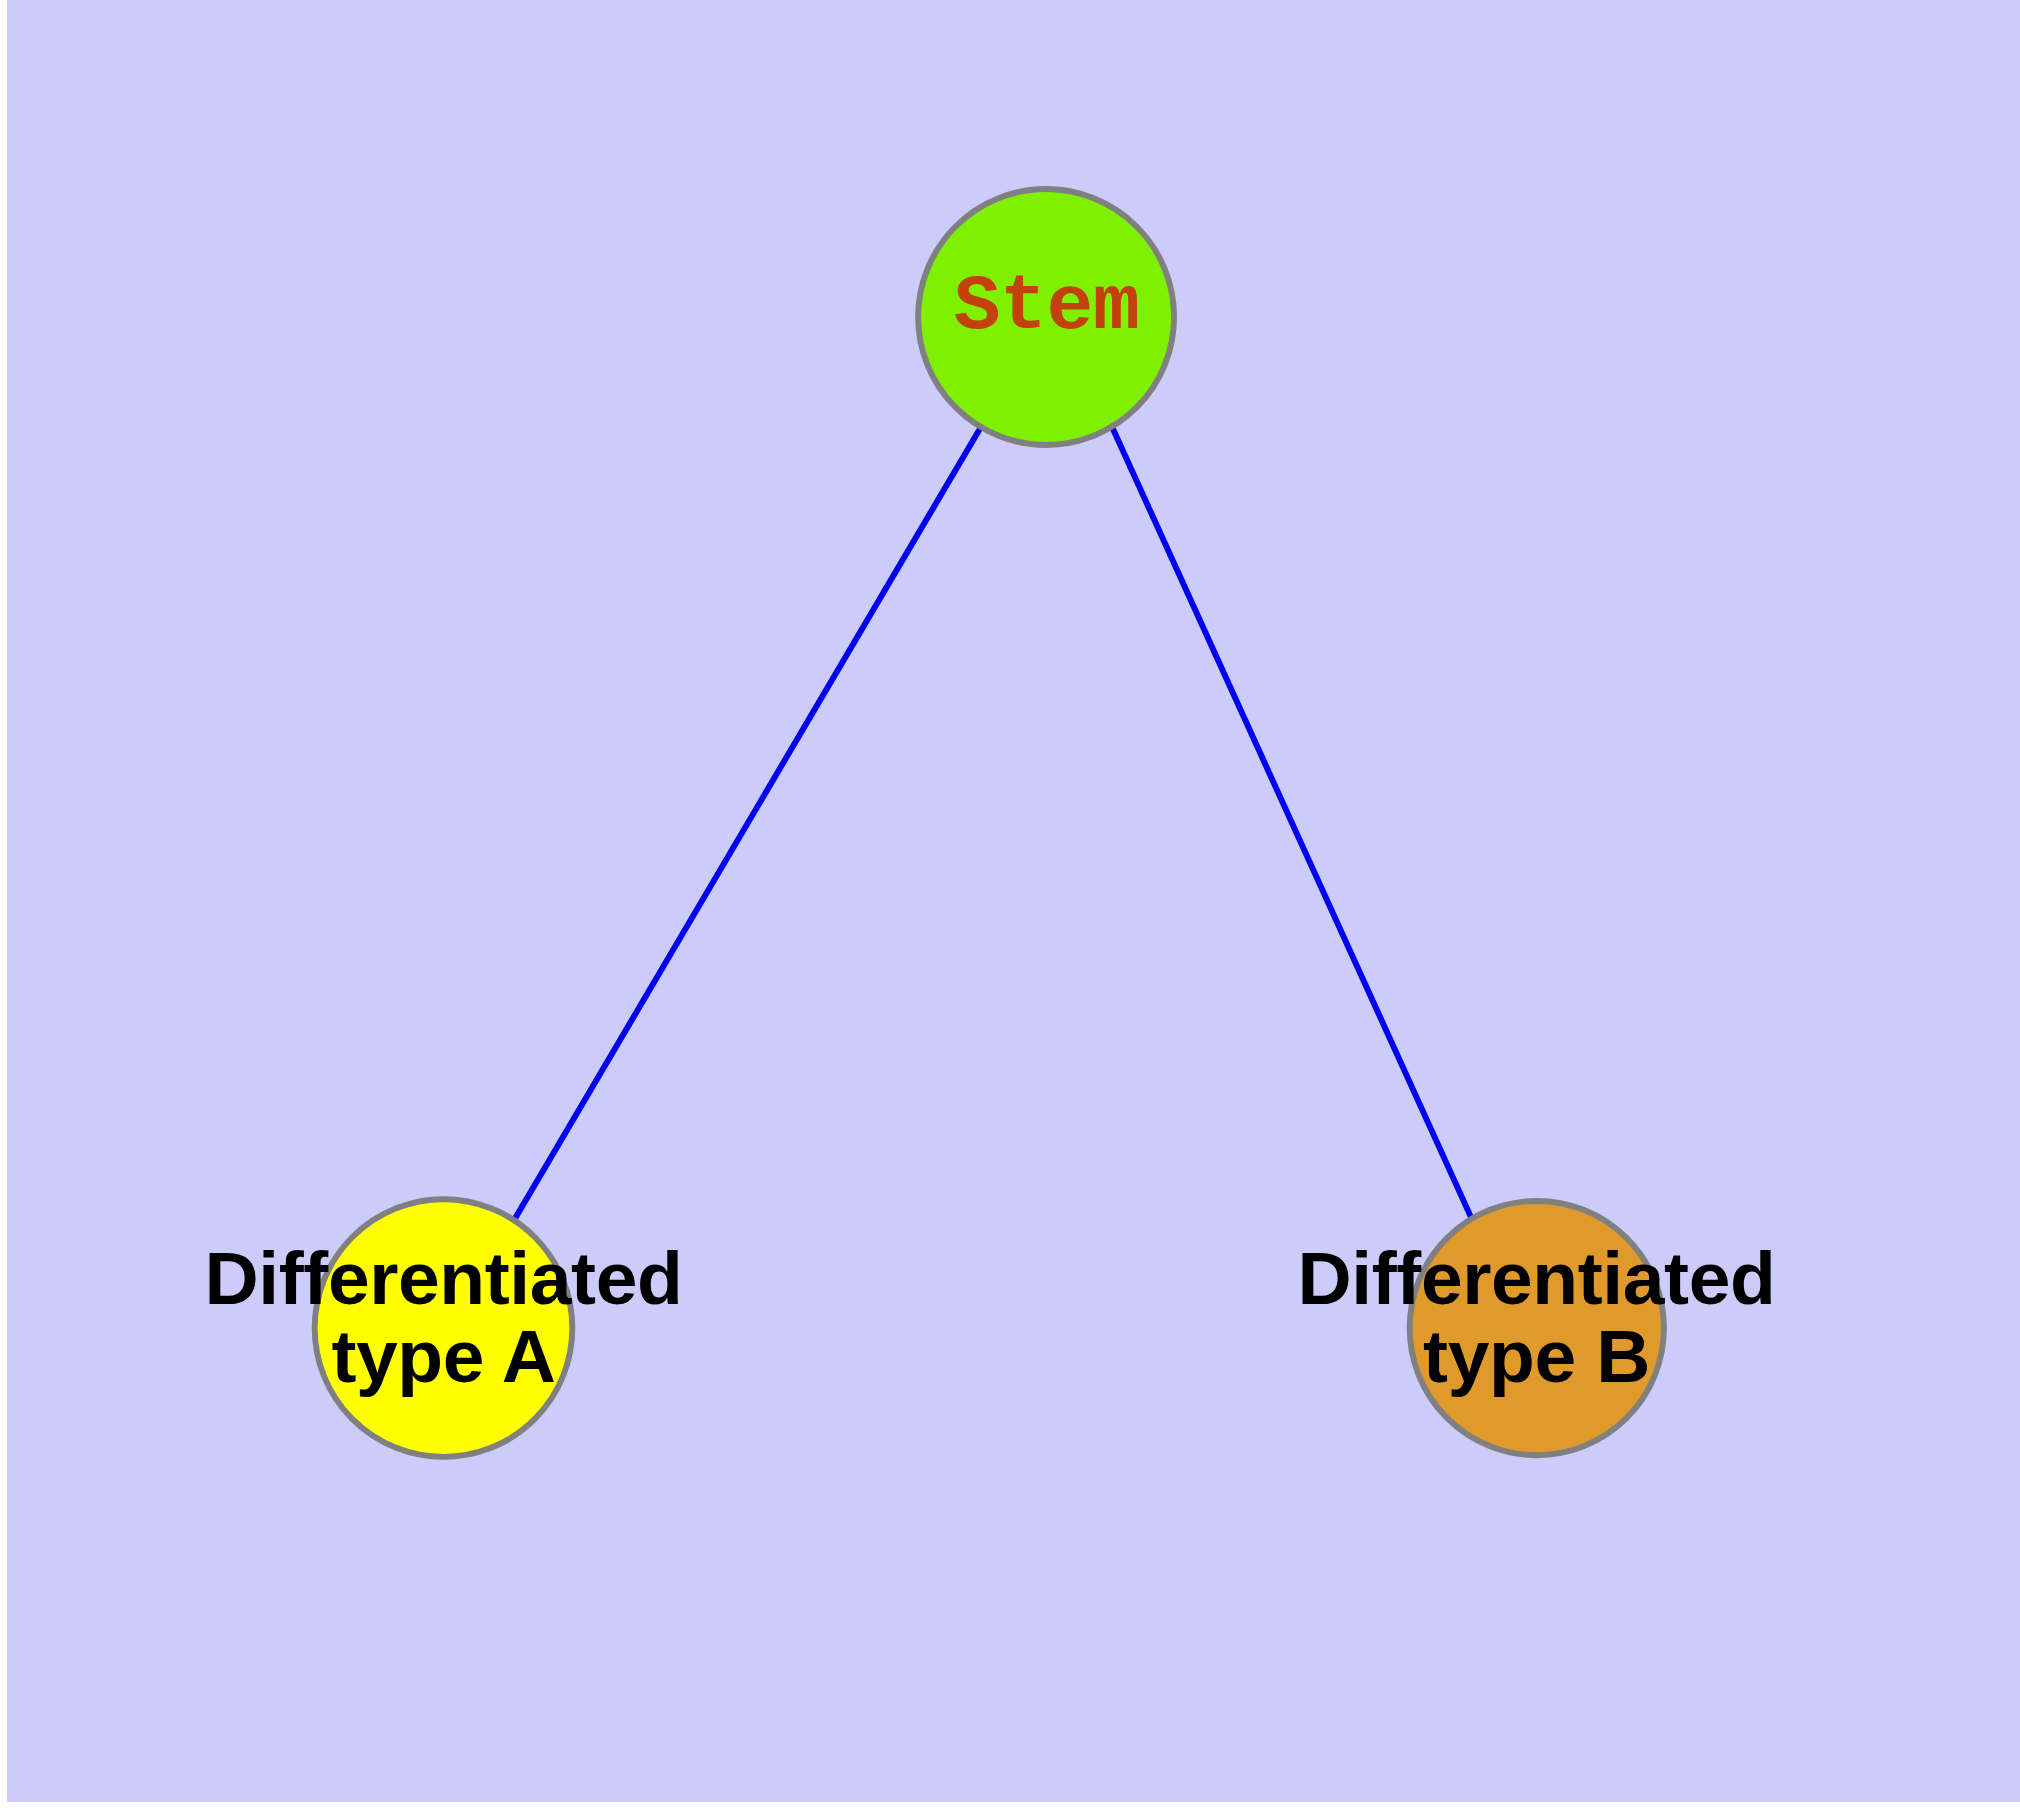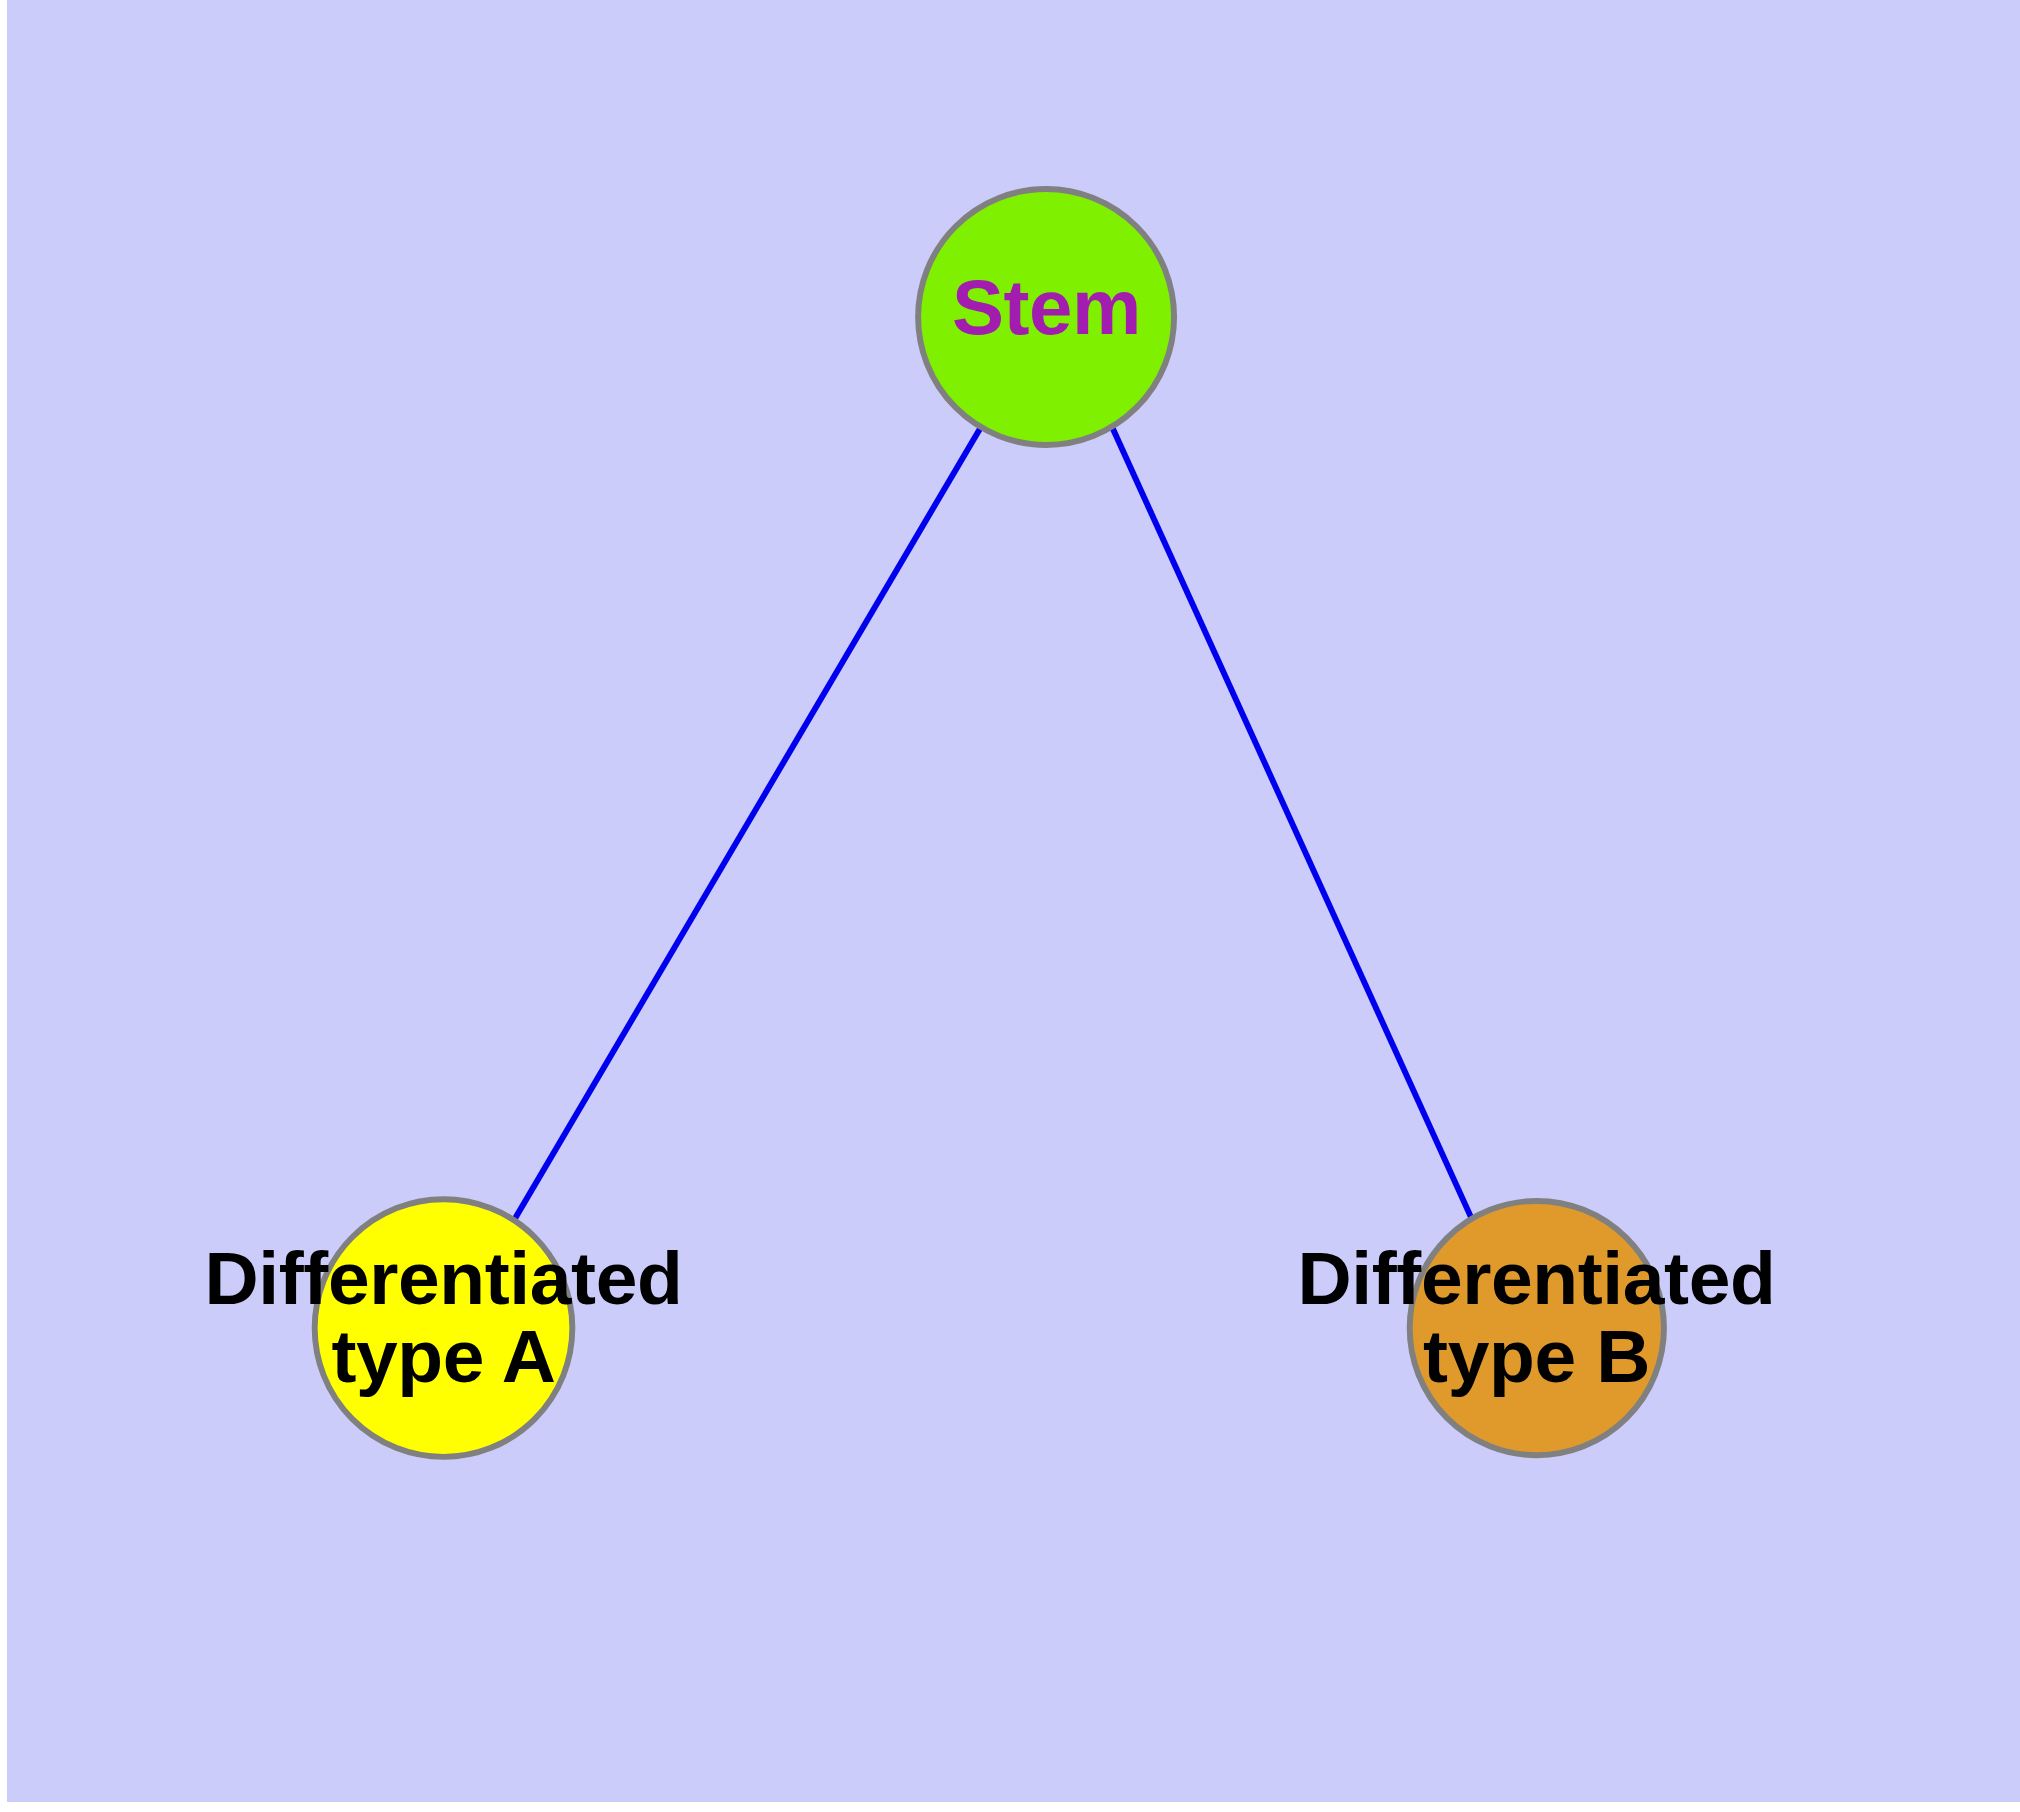--- a/index.html
+++ b/index.html
@@ -76,21 +76,21 @@
       <line x1="1312" y1="504" x2="1738" y2="1442" stroke="#0000ee" stroke-width="7" stroke-linecap="butt"></line>
     </g>
 
     <g>
       <circle cx="1234" cy="374" r="151" fill="#7ff000" stroke="#808080" stroke-width="7"></circle>
       <circle cx="523" cy="1567" r="152" fill="#ffff00" stroke="#808080" stroke-width="7"></circle>
       <circle cx="1813" cy="1567" r="150" fill="#e09a2c" stroke="#808080" stroke-width="7"></circle>
     </g>
   </svg>
 
-  <div class="node-label" id="label-stem" style="color: #a21caf;">Stem</div>
+  <div class="node-label" id="label-stem" style="color: #c2410c; font-family: Liberation Mono, monospace;">Stem</div>
 
   <div class="node-label" id="label-type-a" style="color: rgb(0, 0, 0);">Differentiated
 type A</div>
 
   <div class="node-label" id="label-type-b" style="color: rgb(0, 0, 0);">Differentiated
 type B</div>
 
 </div>
 
 

